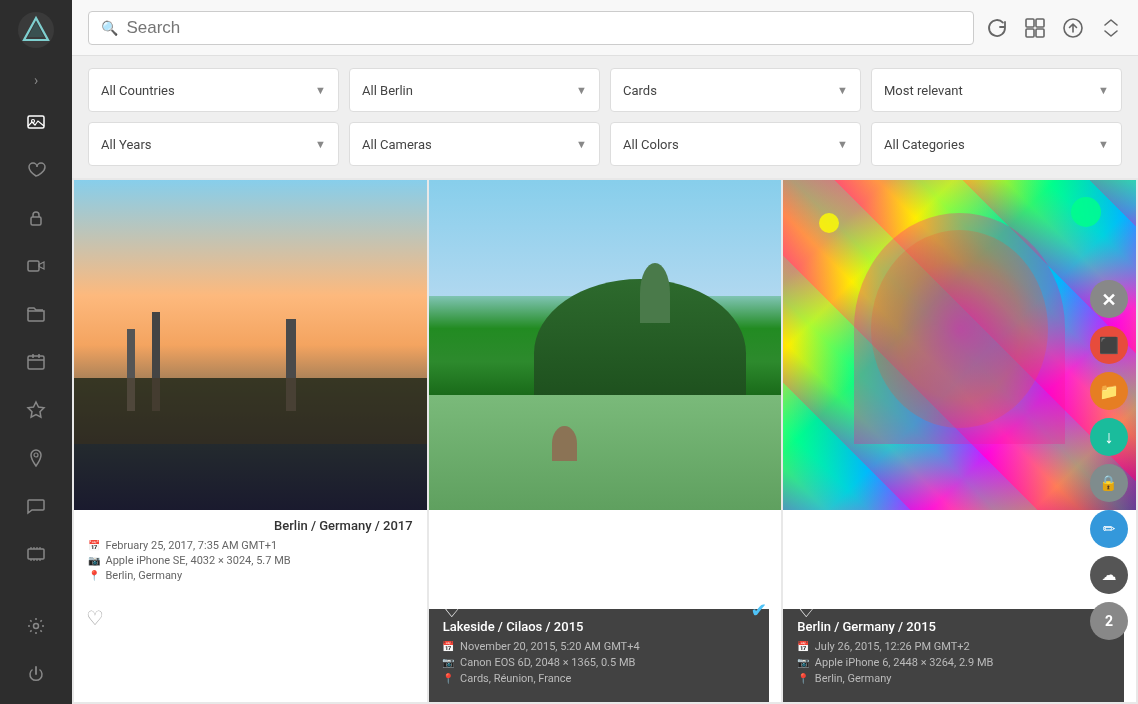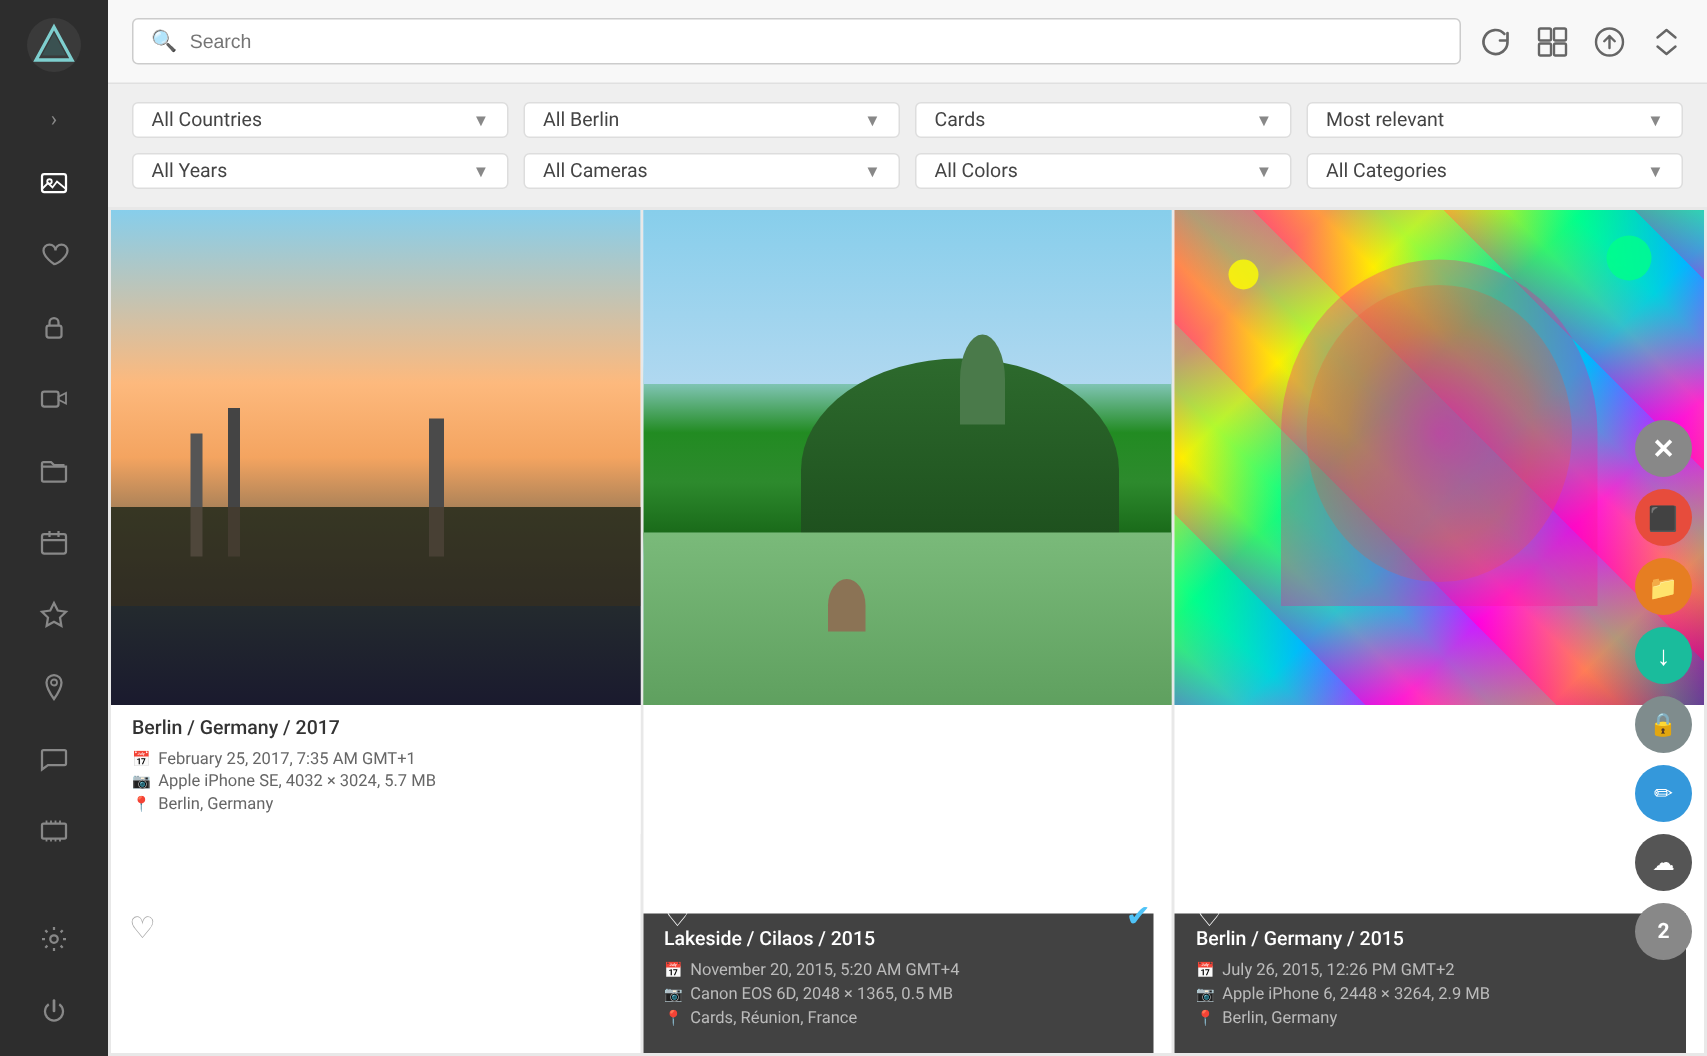--- a/index.html
+++ b/index.html
@@ -81,21 +81,21 @@
       gap: 8px;
       background: white;
       border: 1px solid #ccc;
       border-radius: 4px;
       padding: 6px 12px;
     }
     .search-icon { color: #888; font-size: 14px; }
     .search-input {
       border: none;
       outline: none;
-      font-size: 13px;
+      font-size: 17px;
       color: #666;
       background: transparent;
       width: 100%;
     }
     .header-actions {
       display: flex;
       align-items: center;
       gap: 16px;
     }
     .header-btn {
@@ -119,21 +119,21 @@
       background: white;
       border: 1px solid #ddd;
       border-radius: 4px;
       padding: 8px 12px;
       font-size: 13px;
       color: #444;
       display: flex;
       align-items: center;
       justify-content: space-between;
       cursor: pointer;
-      height: 24px;
+      height: 44px;
     }
     .filter-select .chevron { color: #888; font-size: 11px; }
 
     
     .photo-grid {
       flex: 1;
       display: grid;
       grid-template-columns: repeat(3, 1fr);
       gap: 0;
       overflow-y: auto;
@@ -197,20 +197,21 @@
 
     .card-wrapper {
       background: white;
       display: flex;
       flex-direction: column;
       position: relative;
     }
     .card-info {
       padding: 8px 14px 12px;
       background: white;
+      text-align: right;
     }
     .card-info .ci-title {
       font-size: 13px;
       font-weight: 500;
       color: #333;
       margin-bottom: 6px;
     }
     .card-info .ci-row {
       display: flex;
       align-items: center;

